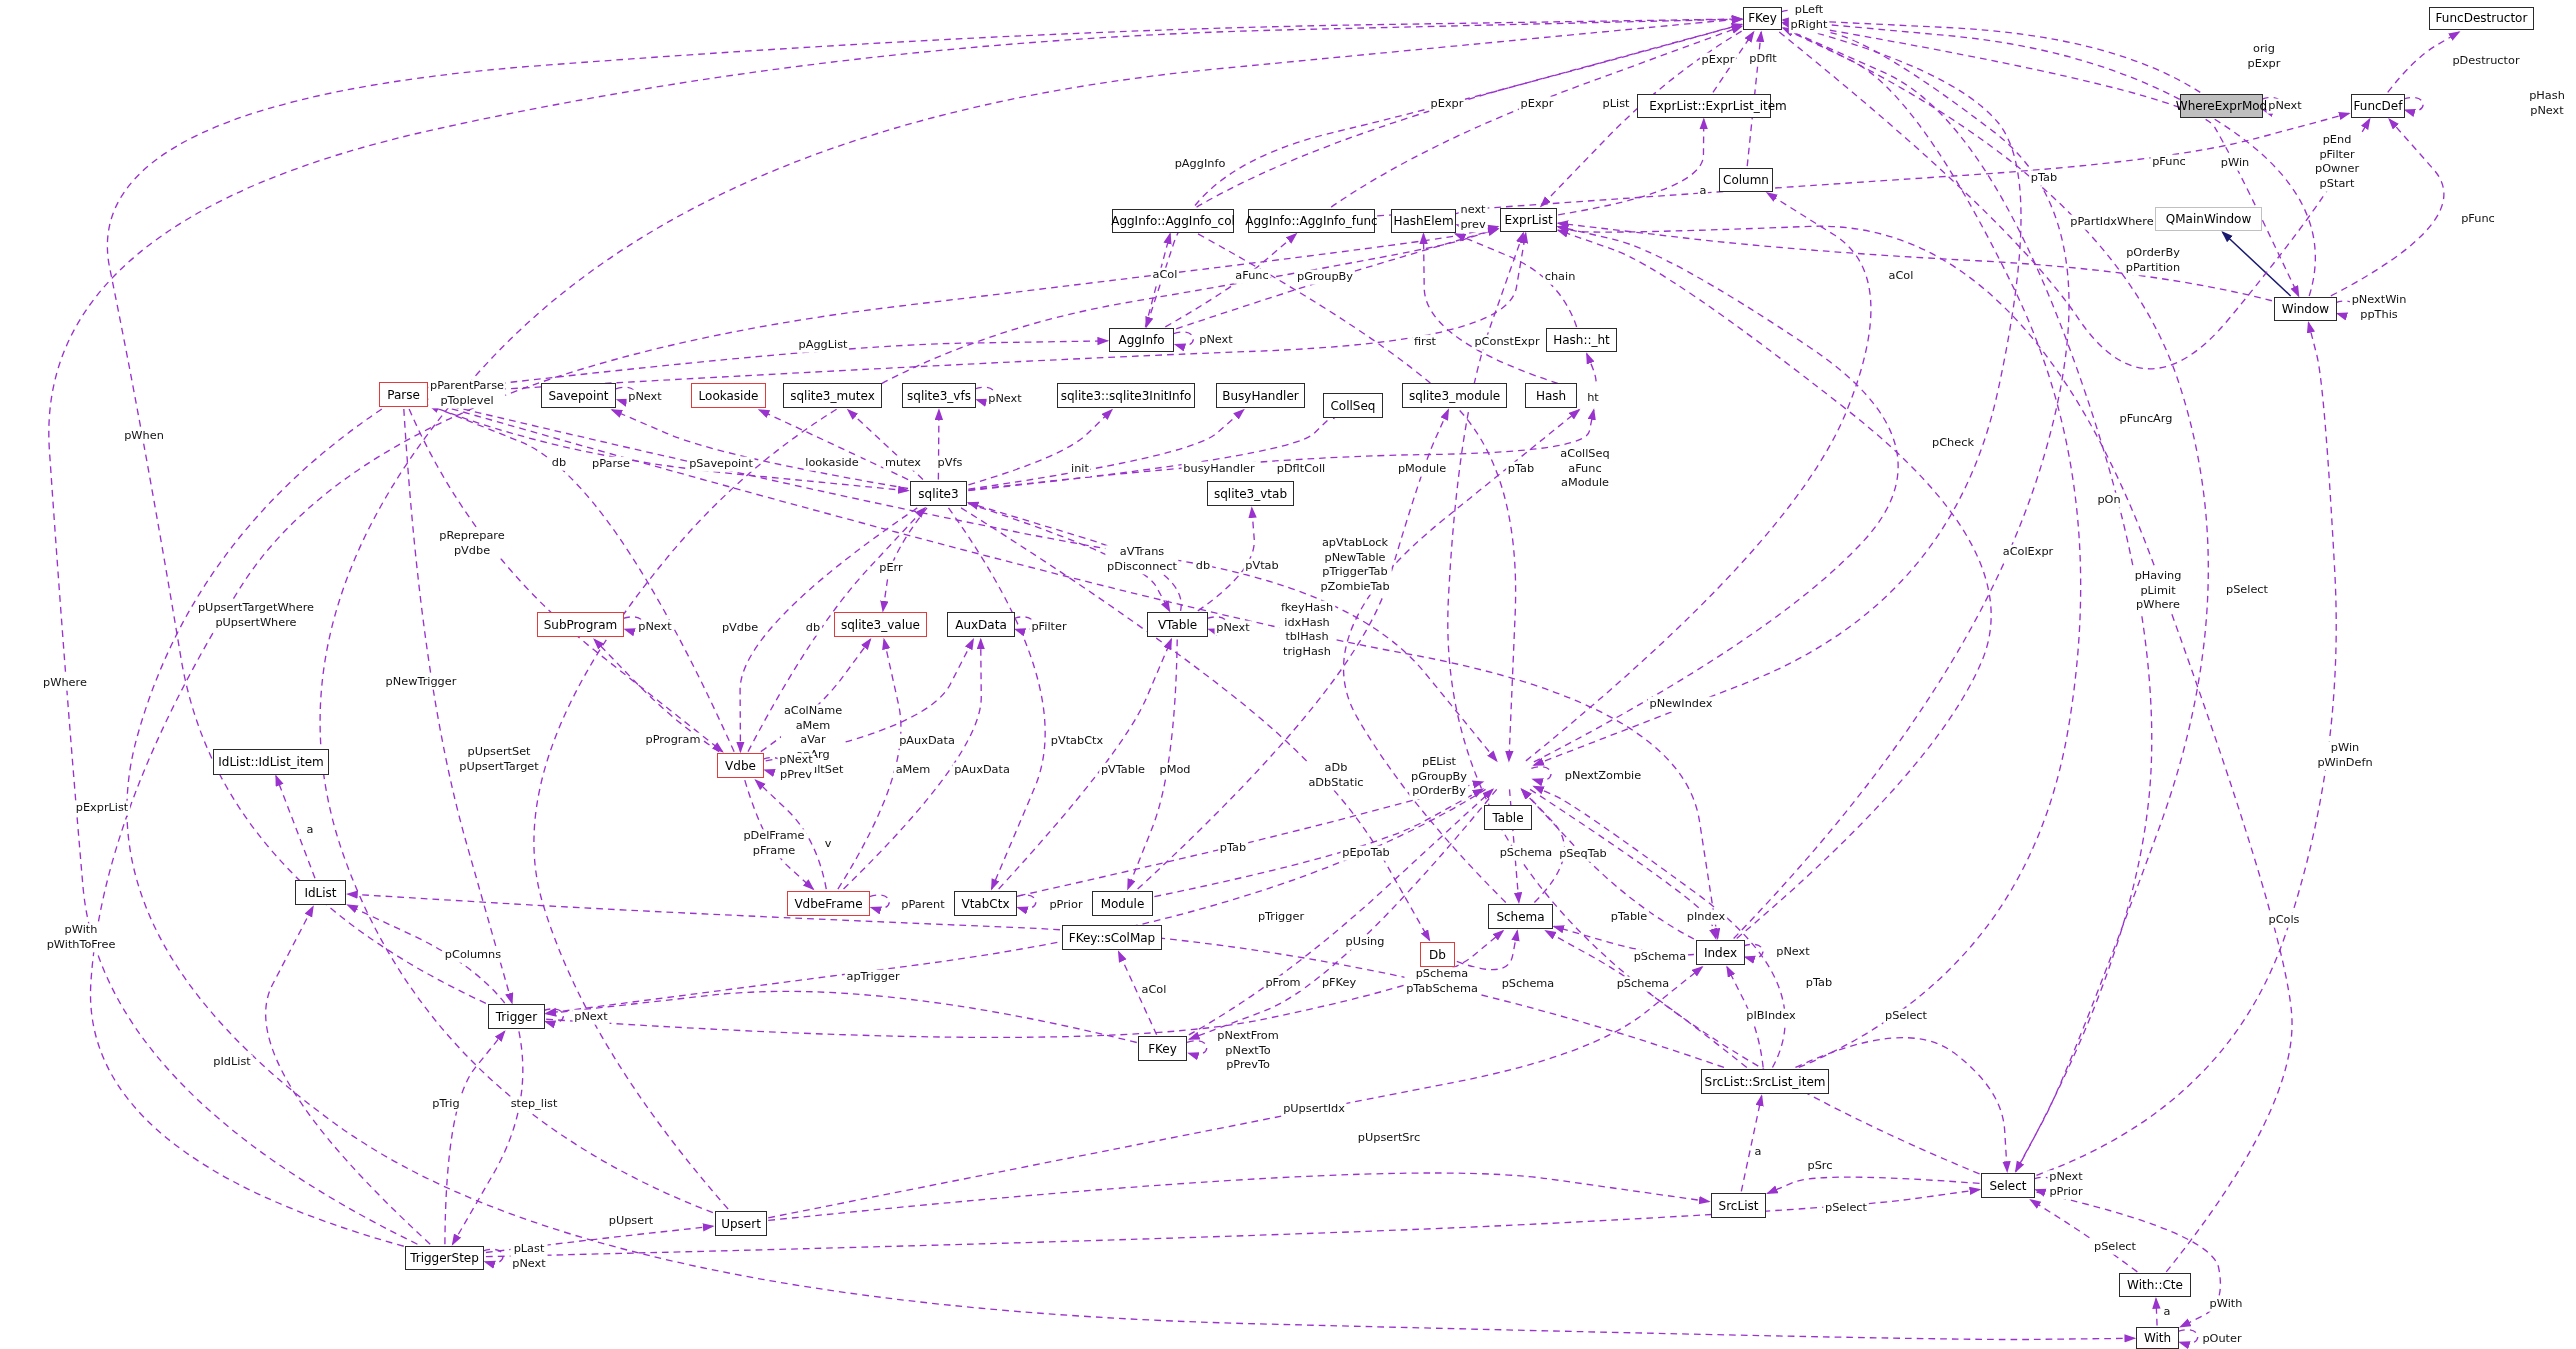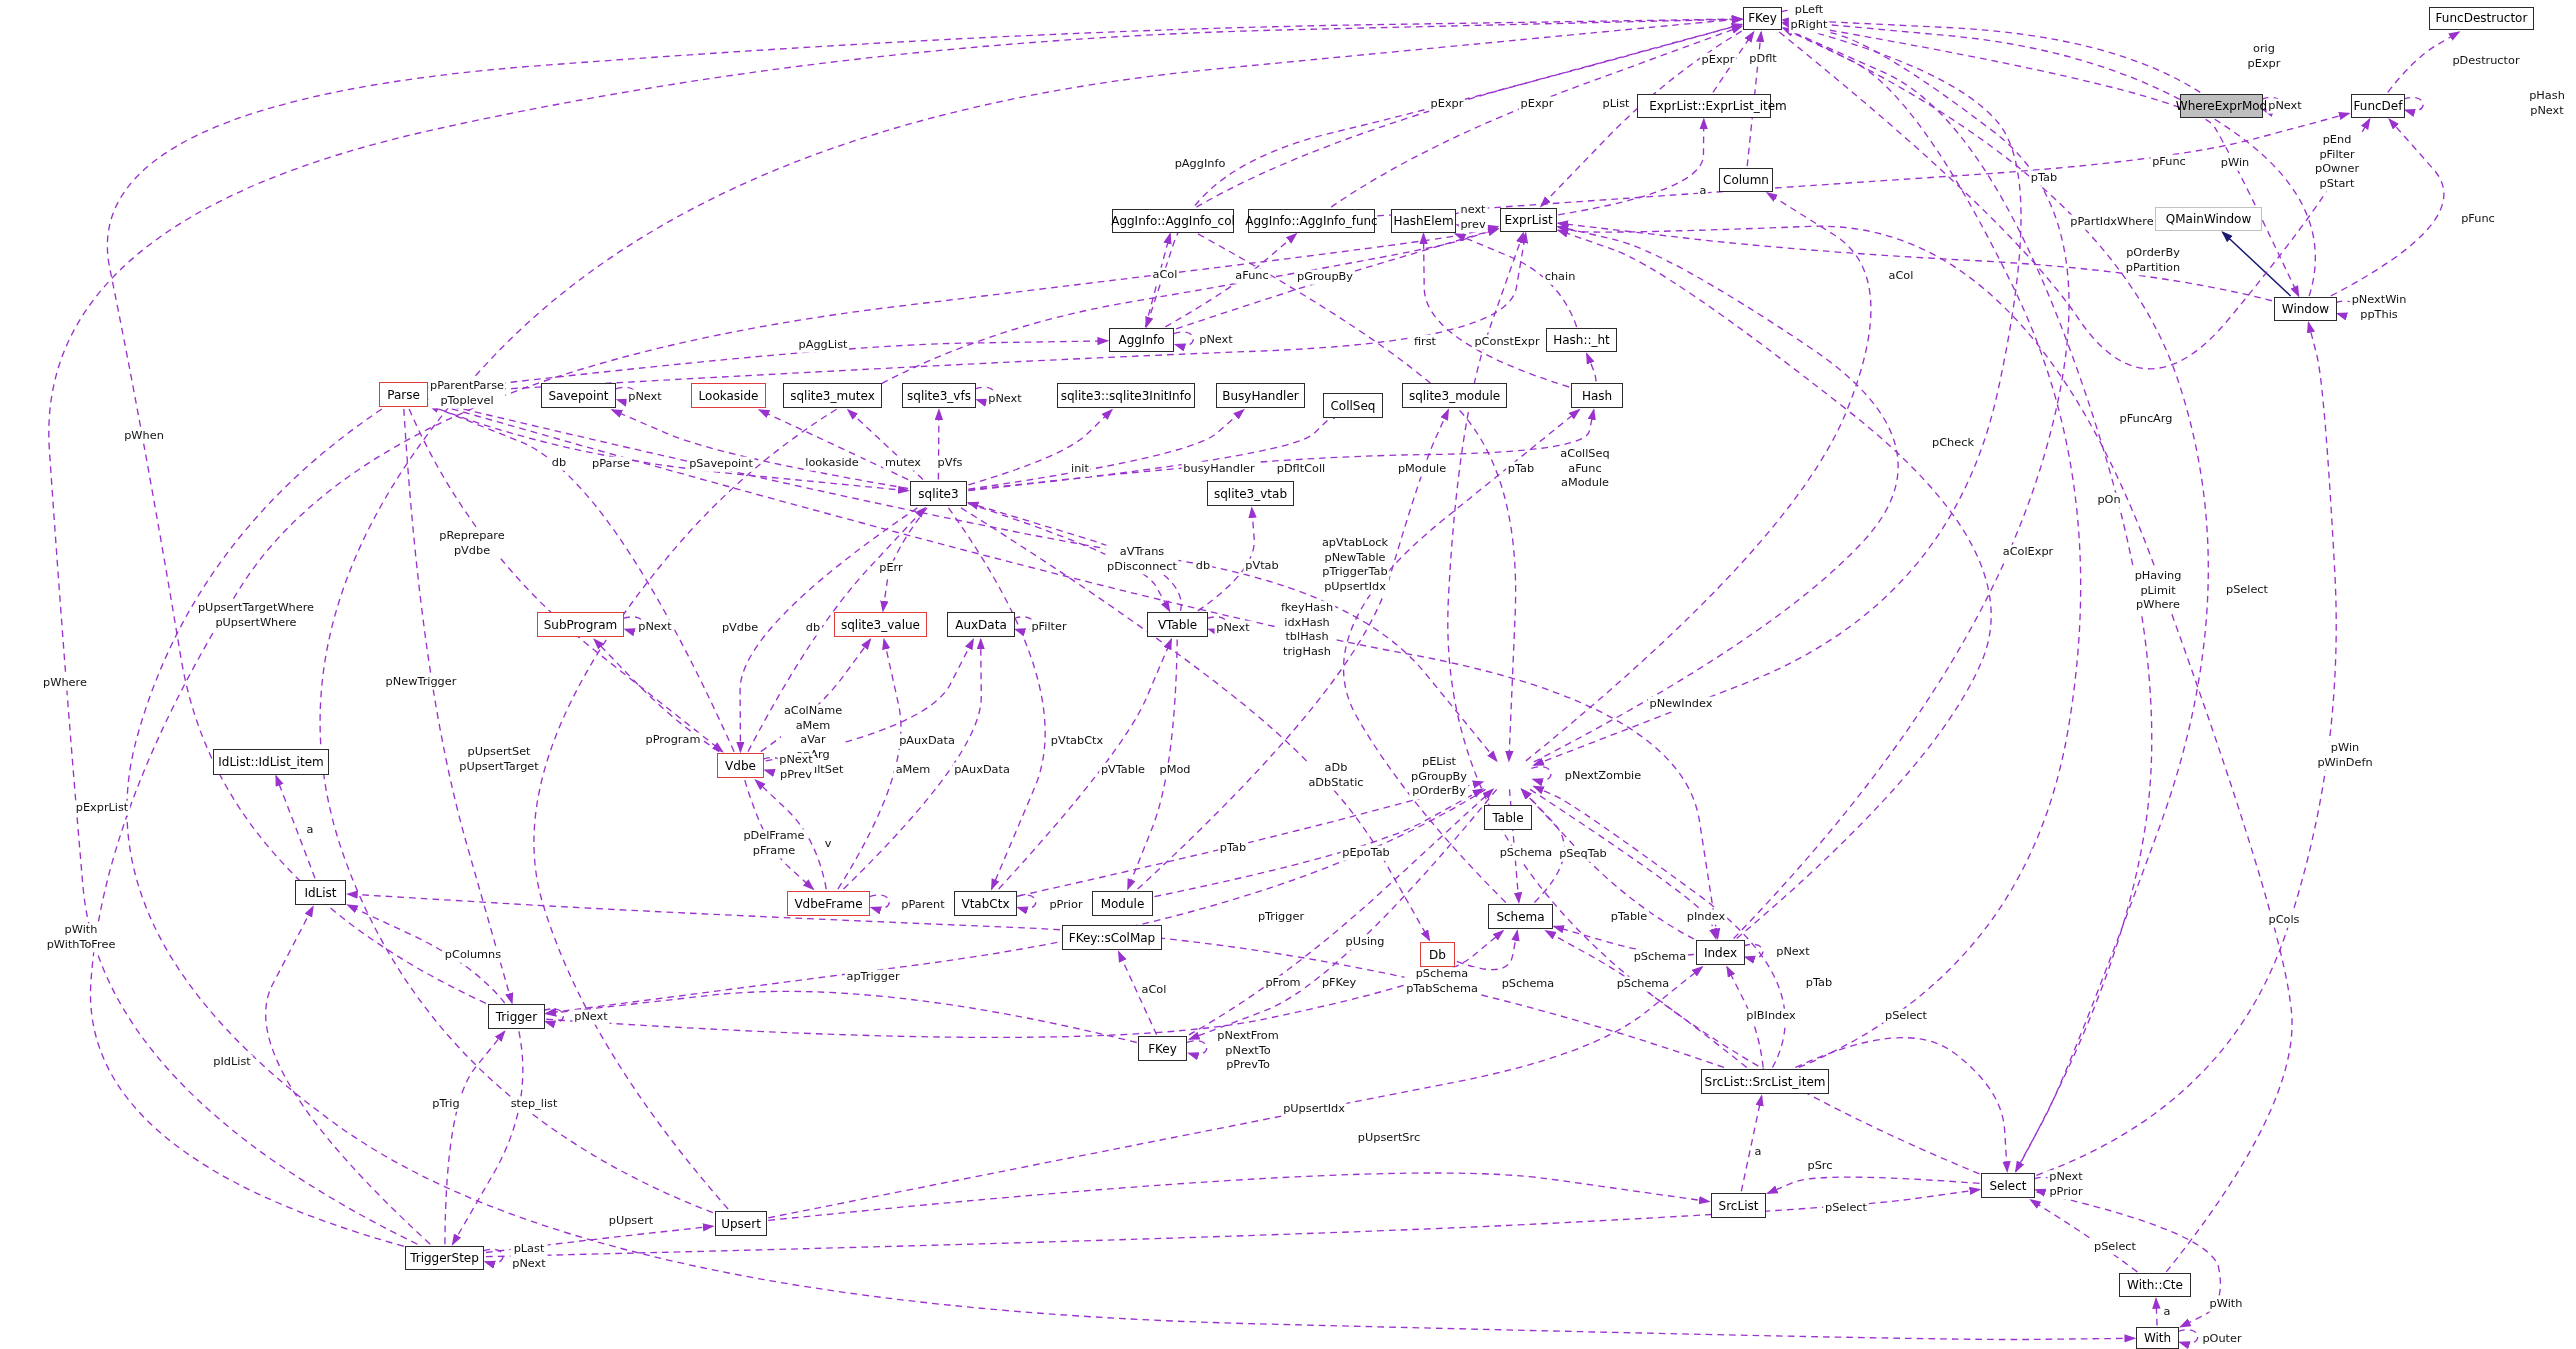--- a/index.html
+++ b/index.html
@@ -236,21 +236,21 @@
       <div class="elabel" style="left: 927px; top: 741px;">pAuxData</div>
       <div class="elabel" style="left: 1049px; top: 627px;">pFilter</div>
       <div class="elabel" style="left: 1142px; top: 560px;">aVTrans
 pDisconnect</div>
       <div class="elabel" style="left: 1203px; top: 566px;">db</div>
       <div class="elabel" style="left: 1262px; top: 566px;">pVtab</div>
       <div class="elabel" style="left: 1233px; top: 628px;">pNext</div>
       <div class="elabel" style="left: 1355px; top: 565px;">apVtabLock
 pNewTable
 pTriggerTab
-pUpsertIdx</div>
+pZombieTab</div>
       <div class="elabel" style="left: 1307px; top: 630px;">fkeyHash
 idxHash
 tblHash
 trigHash</div>
       <div class="elabel" style="left: 1077px; top: 741px;">pVtabCtx</div>
       <div class="elabel" style="left: 796px; top: 768px;">pNext
 pPrev</div>
       <div class="elabel" style="left: 774px; top: 844px;">pDelFrame
 pFrame</div>
       <div class="elabel" style="left: 828px; top: 844px;">v</div>
@@ -349,21 +349,21 @@
       <div class="node" style="left: 1546px; top: 328px; width: 71px; height: 23.5px;">Hash::_ht</div>
       <div class="node red" style="left: 379px; top: 382px; width: 49px; height: 25px;">Parse</div>
       <div class="node" style="left: 541px; top: 383px; width: 75px; height: 25px;">Savepoint</div>
       <div class="node red" style="left: 691px; top: 383px; width: 75px; height: 25px;">Lookaside</div>
       <div class="node" style="left: 783px; top: 383px; width: 99px; height: 25px;">sqlite3_mutex</div>
       <div class="node" style="left: 902px; top: 383px; width: 74px; height: 25px;">sqlite3_vfs</div>
       <div class="node" style="left: 1057px; top: 383px; width: 138px; height: 25px;">sqlite3::sqlite3InitInfo</div>
       <div class="node" style="left: 1216px; top: 383px; width: 89px; height: 25px;">BusyHandler</div>
       <div class="node" style="left: 1323px; top: 393px; width: 60px; height: 25px;">CollSeq</div>
       <div class="node" style="left: 1402px; top: 383px; width: 105px; height: 25px;">sqlite3_module</div>
-      <div class="node" style="left: 1571px; top: 383px; width: 52px; height: 25px;">Hash</div>
+      <div class="node" style="left: 1525px; top: 383px; width: 52px; height: 25px;">Hash</div>
       <div class="node" style="left: 910px; top: 481px; width: 57px; height: 25px;">sqlite3</div>
       <div class="node" style="left: 1207px; top: 481px; width: 87px; height: 25px;">sqlite3_vtab</div>
       <div class="node red" style="left: 537px; top: 612px; width: 87px; height: 25px;">SubProgram</div>
       <div class="node red" style="left: 834px; top: 612px; width: 93px; height: 25px;">sqlite3_value</div>
       <div class="node" style="left: 947px; top: 612px; width: 68px; height: 25px;">AuxData</div>
       <div class="node" style="left: 1147px; top: 612px; width: 61px; height: 25px;">VTable</div>
       <div class="node red" style="left: 717px; top: 753px; width: 47px; height: 25px;">Vdbe</div>
       <div class="node" style="left: 1484px; top: 762px; width: 48px; height: 25px; margin-top: 43px;">Table</div>
       <div class="node" style="left: 213px; top: 749px; width: 116px; height: 26px;">IdList::IdList_item</div>
       <div class="node" style="left: 295px; top: 880px; width: 51px; height: 25px;">IdList</div>

